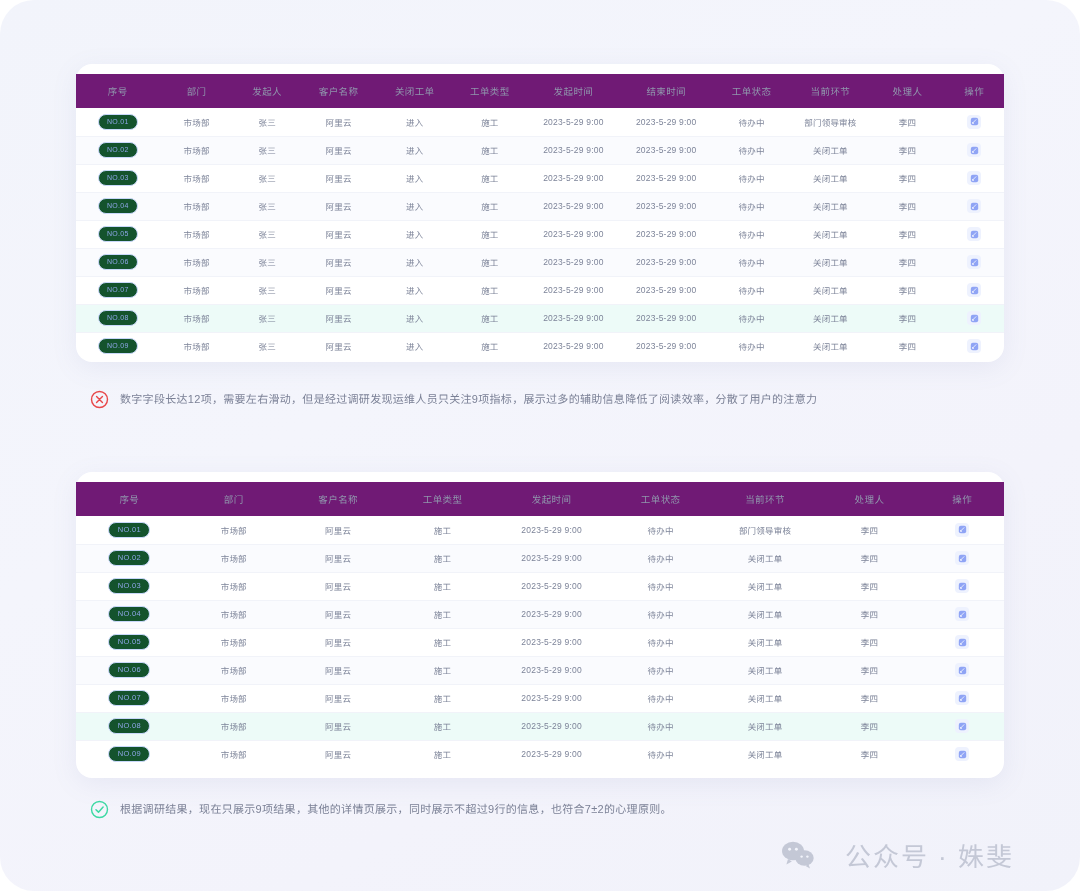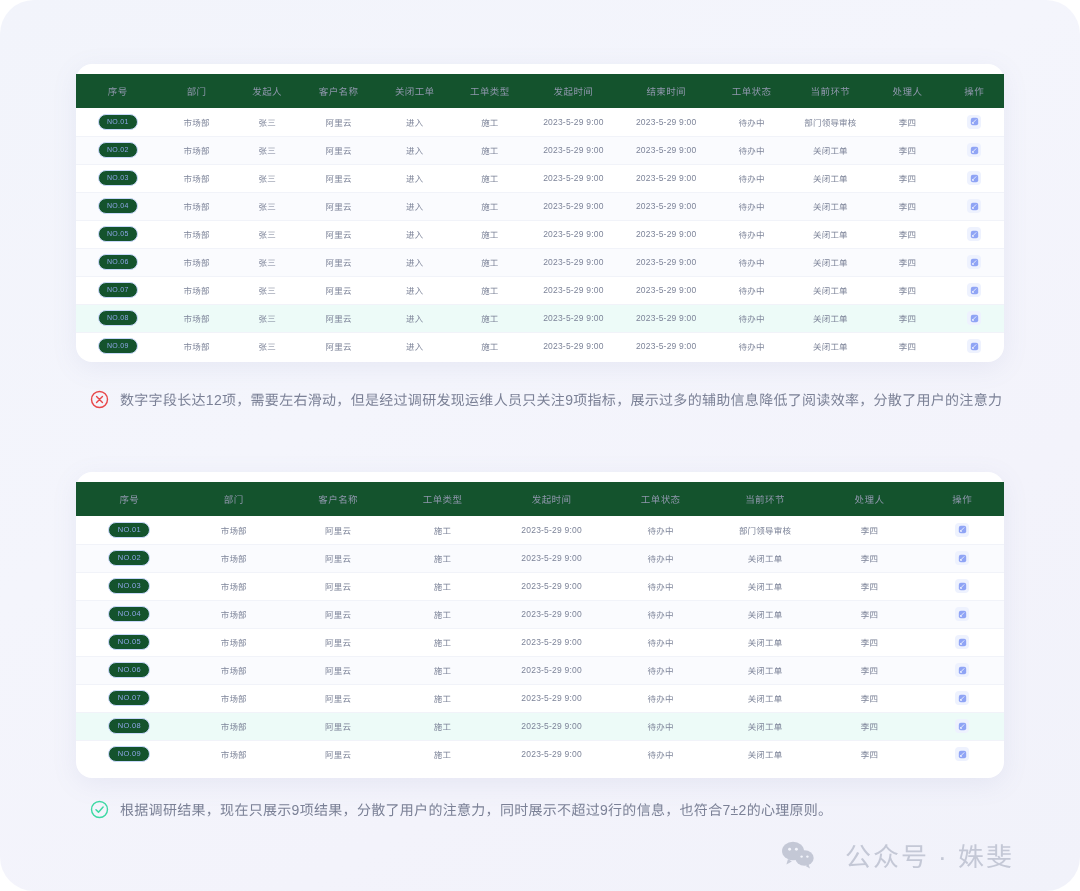--- a/index.html
+++ b/index.html
@@ -47,21 +47,21 @@
   table.grid th,
   table.grid td {
     text-align: center;
     vertical-align: middle;
     white-space: nowrap;
     overflow: hidden;
   }
 
   
   table.grid thead tr {
-    background: #14532d;
+    background: #701a75;
   }
   table.grid thead th {
     height: 34px;
     font-size: 9.5px;
     font-weight: 400;
     color: #9097ad;
     letter-spacing: .4px;
   }
   .t2 thead th { font-size: 10.5px; }
 
@@ -109,21 +109,21 @@
   }
   .act-icon svg { display: block; }
 
   
   .note {
     position: absolute;
     left: 90px;
     display: flex;
     align-items: center;
     gap: 11px;
-    font-size: 14px;
+    font-size: 11px;
     color: #7b8196;
     letter-spacing: .3px;
   }
   .note-bad  { top: 390px; }
   .note-good { top: 800px; }
   .note-icon { flex: 0 0 auto; display: block; }
   .note-text { line-height: 1; }
 
   
   .watermark {
@@ -534,21 +534,21 @@
           </tr>
         </tbody>
     </table>
   </div>
 
   <div class="note note-good">
     <svg class="note-icon" width="19" height="19" viewBox="0 0 20 20">
       <circle cx="10" cy="10" r="8.4" fill="none" stroke="#3ed9a4" stroke-width="1.5"></circle>
       <path d="M6.3 10.2 L8.9 12.8 L13.8 7.4" fill="none" stroke="#3ed9a4" stroke-width="1.6" stroke-linecap="round" stroke-linejoin="round"></path>
     </svg>
-    <span class="note-text">根据调研结果，现在只展示9项结果，分散了用户的注意力，同时展示不超过9行的信息，也符合7±2的心理原则。</span>
+    <span class="note-text">根据调研结果，现在只展示9项结果，其他的详情页展示，同时展示不超过9行的信息，也符合7±2的心理原则。</span>
   </div>
 
   <div class="watermark">
     <svg class="wm-icon" width="34" height="30" viewBox="0 0 34 30">
       <ellipse cx="12" cy="11" rx="11" ry="9.2" fill="#c4c8d6"></ellipse>
       <path d="M7 19 L5.4 24.6 L10.8 21.4 Z" fill="#c4c8d6"></path>
       <ellipse cx="23.5" cy="18" rx="9.2" ry="7.8" fill="#c4c8d6"></ellipse>
       <path d="M27.5 24.3 L29 28.5 L24.6 26 Z" fill="#c4c8d6"></path>
       <circle cx="8.6" cy="9.3" r="1.45" fill="#f2f4fb"></circle>
       <circle cx="15.4" cy="9.3" r="1.45" fill="#f2f4fb"></circle>

